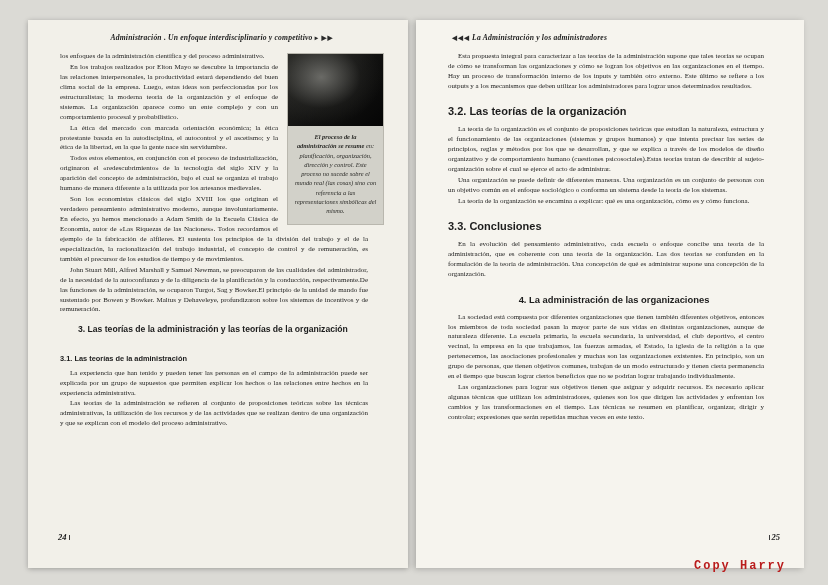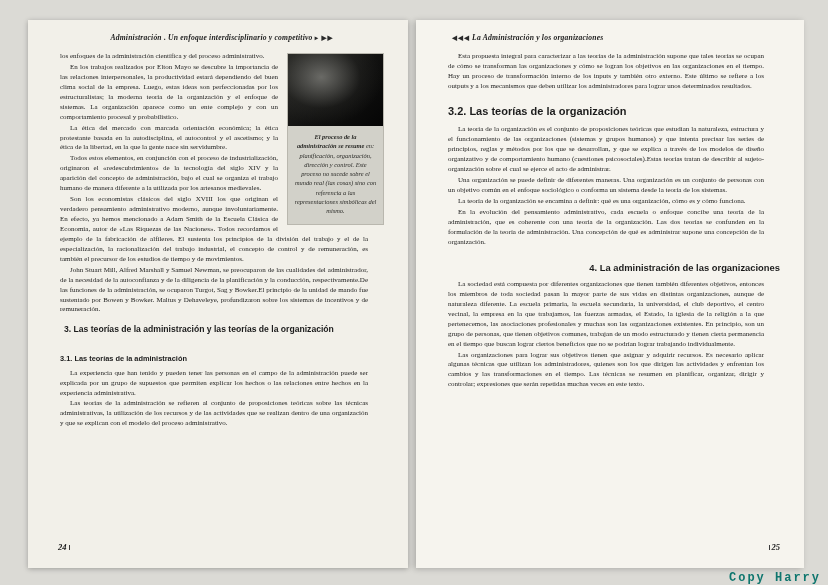--- a/index.html
+++ b/index.html
@@ -38,53 +38,52 @@
       linear-gradient(135deg, #2a2a27 0%, #111110 55%, #050505 100%);
   }
   .photo-caption {
     padding:6px 6px 8px; font-size:6.4px; line-height:1.45;
     font-style:italic; text-align:center; color:#2b2b28;
   }
   .cap-bold { font-weight:bold; }
 
   .h-main {
     font-family:"Liberation Sans", sans-serif; font-weight:bold;
-    font-size:8.6px; line-height:1.25; margin:9px 4px 6px;
+    font-size:8.6px; line-height:1.25; margin:9px 18px 6px;
     padding-left:14px; text-indent:-14px; text-align:left;
   }
   .h-sub {
     font-family:"Liberation Sans", sans-serif; font-weight:bold;
     font-size:7.4px; margin:19px 0 4px; text-align:left;
   }
   .h-sub2 {
     font-family:"Liberation Sans", sans-serif; font-weight:bold;
     font-size:11px; margin:12px 0 6px; text-align:left;
   }
   .h-main2 {
     font-family:"Liberation Sans", sans-serif; font-weight:bold;
-    font-size:9.4px; margin:13px 0 6px; text-align:right;
+    font-size:9.4px; margin:13px 0 6px; text-align:center;
   }
 
   .folio {
-    position:absolute; bottom:16px; font-size:8.5px;
+    position:absolute; bottom:26px; font-size:8.5px;
     font-weight:bold; font-style:italic;margin-top:21px;
   }
   .folio-left  { left:30px; }
   .folio-right { right:24px; }
   .tick {
     display:inline-block; width:1px; height:5px; background:#3a3a3a;
     margin:0 2px; vertical-align:baseline;
   }
 
   .stamp {
-    position:absolute; left:694px; top:571px;
+    position:absolute; left:694px; top:559px;
     font-family:"Liberation Mono", monospace;
-    font-size:12px; font-weight:bold; letter-spacing:2px; color:#0f766e;
+    font-size:12px; font-weight:bold; letter-spacing:2px; color:#b91c1c;
     white-space:nowrap;
-    margin-left:35px;
   }
 </style>
 </head>
 <body>
 
 <div class="page page-left">
   <div class="page-inner">
     <div class="running-head rh-left">
       <span class="rh-text">Administración . Un enfoque interdisciplinario y competitivo</span>
       <span class="rh-arrows">▸ ▶▶</span>
@@ -108,28 +107,29 @@
       <p class="body-p">Las teorías de la administración se refieren al conjunto de proposiciones teóricas sobre las técnicas administrativas, la utilización de los recursos y de las actividades que se realizan dentro de una organización y que se explican con el modelo del proceso administrativo.</p>
     </div>
   </div>
   <div class="folio folio-left"><span>24</span><span class="tick"></span></div>
 </div>
 
 <div class="page page-right">
   <div class="page-inner">
     <div class="running-head rh-right">
       <span class="rh-arrows">◀◀◀</span>
-      <span class="rh-text">La Administración y los organizaciones</span>
+      <span class="rh-text">La Administración y los administradores</span>
     </div>
     <div class="page-body">
       <p class="body-p">Esta propuesta integral para caracterizar a las teorías de la administración supone que tales teorías se ocupan de cómo se transforman las organizaciones y cómo se logran los objetivos en las organizaciones en el tiempo. Hay un proceso de transformación interno de los inputs y también otro externo. Este último se refiere a los outputs y a los mecanismos que deben utilizar los administradores para lograr unos determinados resultados.</p>
       <h3 class="h-sub2">3.2. Las teorías de la organización</h3>
       <p class="body-p">La teoría de la organización es el conjunto de proposiciones teóricas que estudian la naturaleza, estructura y el funcionamiento de las organizaciones (sistemas y grupos humanos) y que intenta precisar las series de principios, reglas y métodos por los que se desarrollan, y que se explica a través de los modelos de diseño organizativo y de comportamiento humano (cuestiones psicosociales).Estas teorías tratan de describir al sujeto-organización sobre el cual se ejerce el acto de administrar.</p>
       <p class="body-p">Una organización se puede definir de diferentes maneras. Una organización es un conjunto de personas con un objetivo común en el enfoque sociológico o conforma un sistema desde la teoría de los sistemas.</p>
-      <p class="body-p">La teoría de la organización se encamina a definir: qué es una organización, cómo es y cómo funciona.</p>
+      <p class="body-p">La teoría de la organización se encamina a explicar: qué es una organización, cómo es y cómo funciona.</p>
+      <h3 class="h-sub2">3.3. Conclusiones</h3>
       <p class="body-p">En la evolución del pensamiento administrativo, cada escuela o enfoque concibe una teoría de la administración, que es coherente con una teoría de la organización. Las dos teorías se confunden en la formulación de la teoría de administración. Una concepción de qué es administrar supone una concepción de la organización.</p>
       <h2 class="h-main2">4. La administración de las organizaciones</h2>
       <p class="body-p">La sociedad está compuesta por diferentes organizaciones que tienen también diferentes objetivos, entonces los miembros de toda sociedad pasan la mayor parte de sus vidas en distintas organizaciones, aunque de naturaleza diferente. La escuela primaria, la escuela secundaria, la universidad, el club deportivo, el centro vecinal, la empresa en la que trabajamos, las fuerzas armadas, el Estado, la iglesia de la religión a la que pertenecemos, las asociaciones profesionales y muchas son las organizaciones existentes. En principio, son un grupo de personas, que tienen objetivos comunes, trabajan de un modo estructurado y tienen cierta permanencia en el tiempo que buscan lograr ciertos beneficios que no se podrían lograr trabajando individualmente.</p>
       <p class="body-p">Las organizaciones para lograr sus objetivos tienen que asignar y adquirir recursos. Es necesario aplicar algunas técnicas que utilizan los administradores, quienes son los que dirigen las actividades y enfrentan los cambios y las transformaciones en el tiempo. Las técnicas se resumen en planificar, organizar, dirigir y controlar; expresiones que serán repetidas muchas veces en este texto.</p>
     </div>
   </div>
   <div class="folio folio-right"><span class="tick"></span><span>25</span></div>
 </div>
 
 <div class="stamp">Copy Harry</div>

